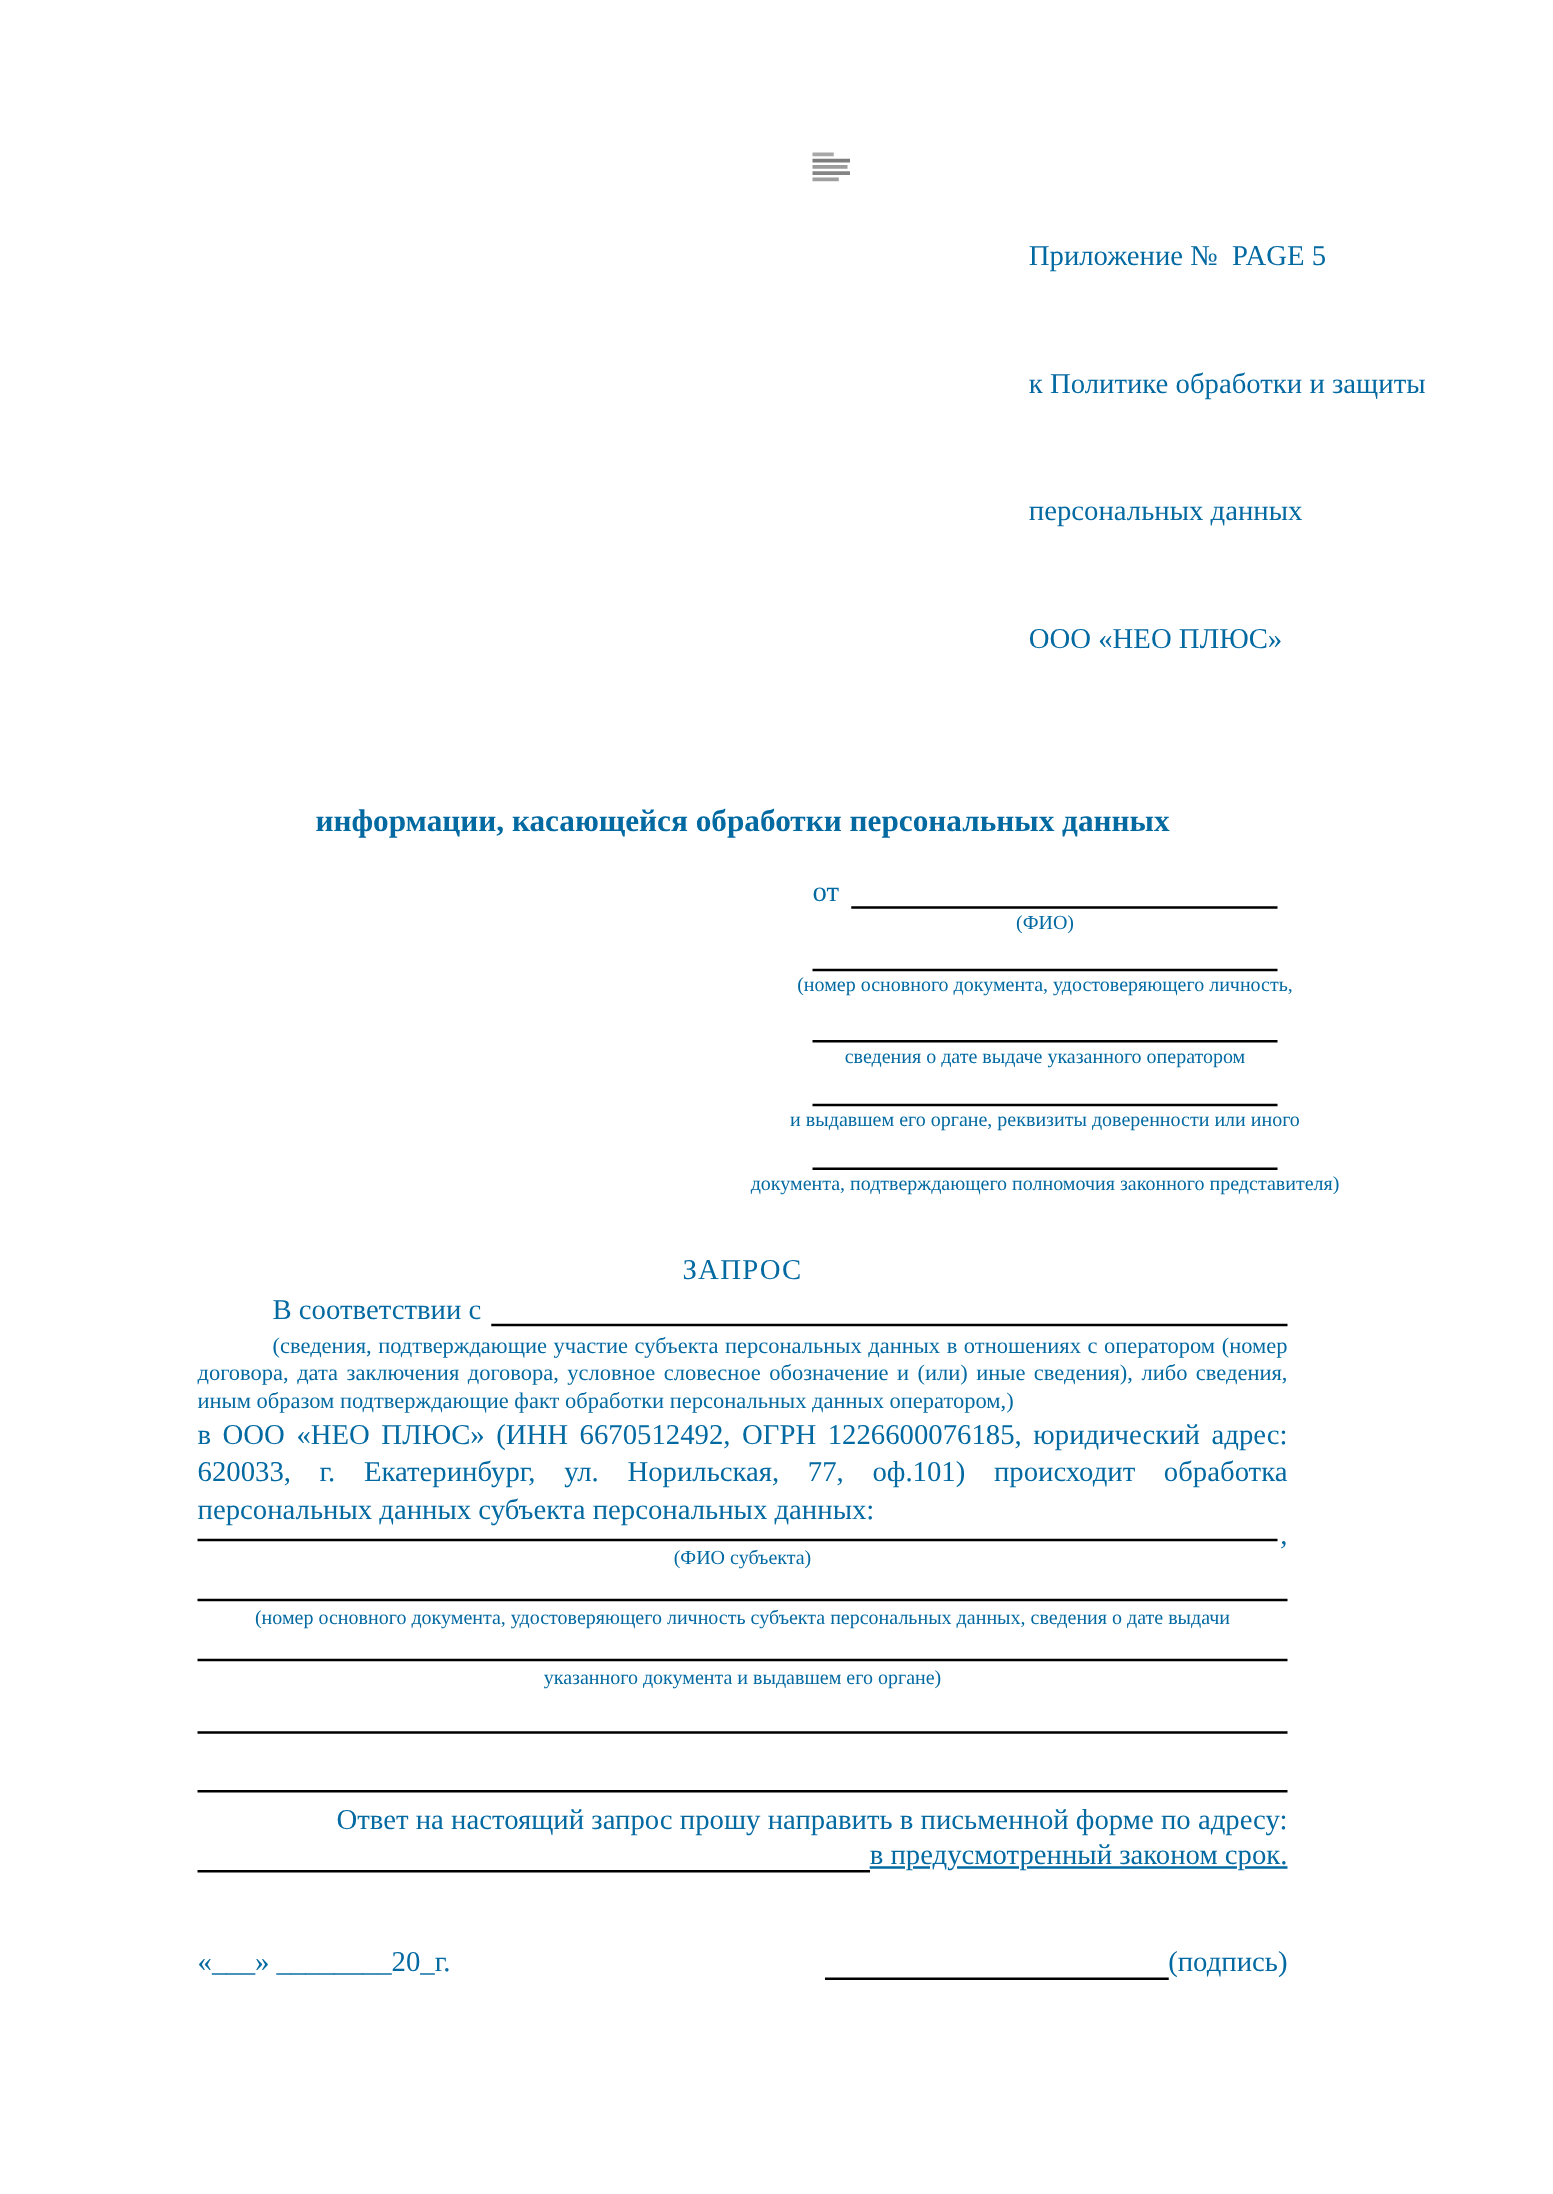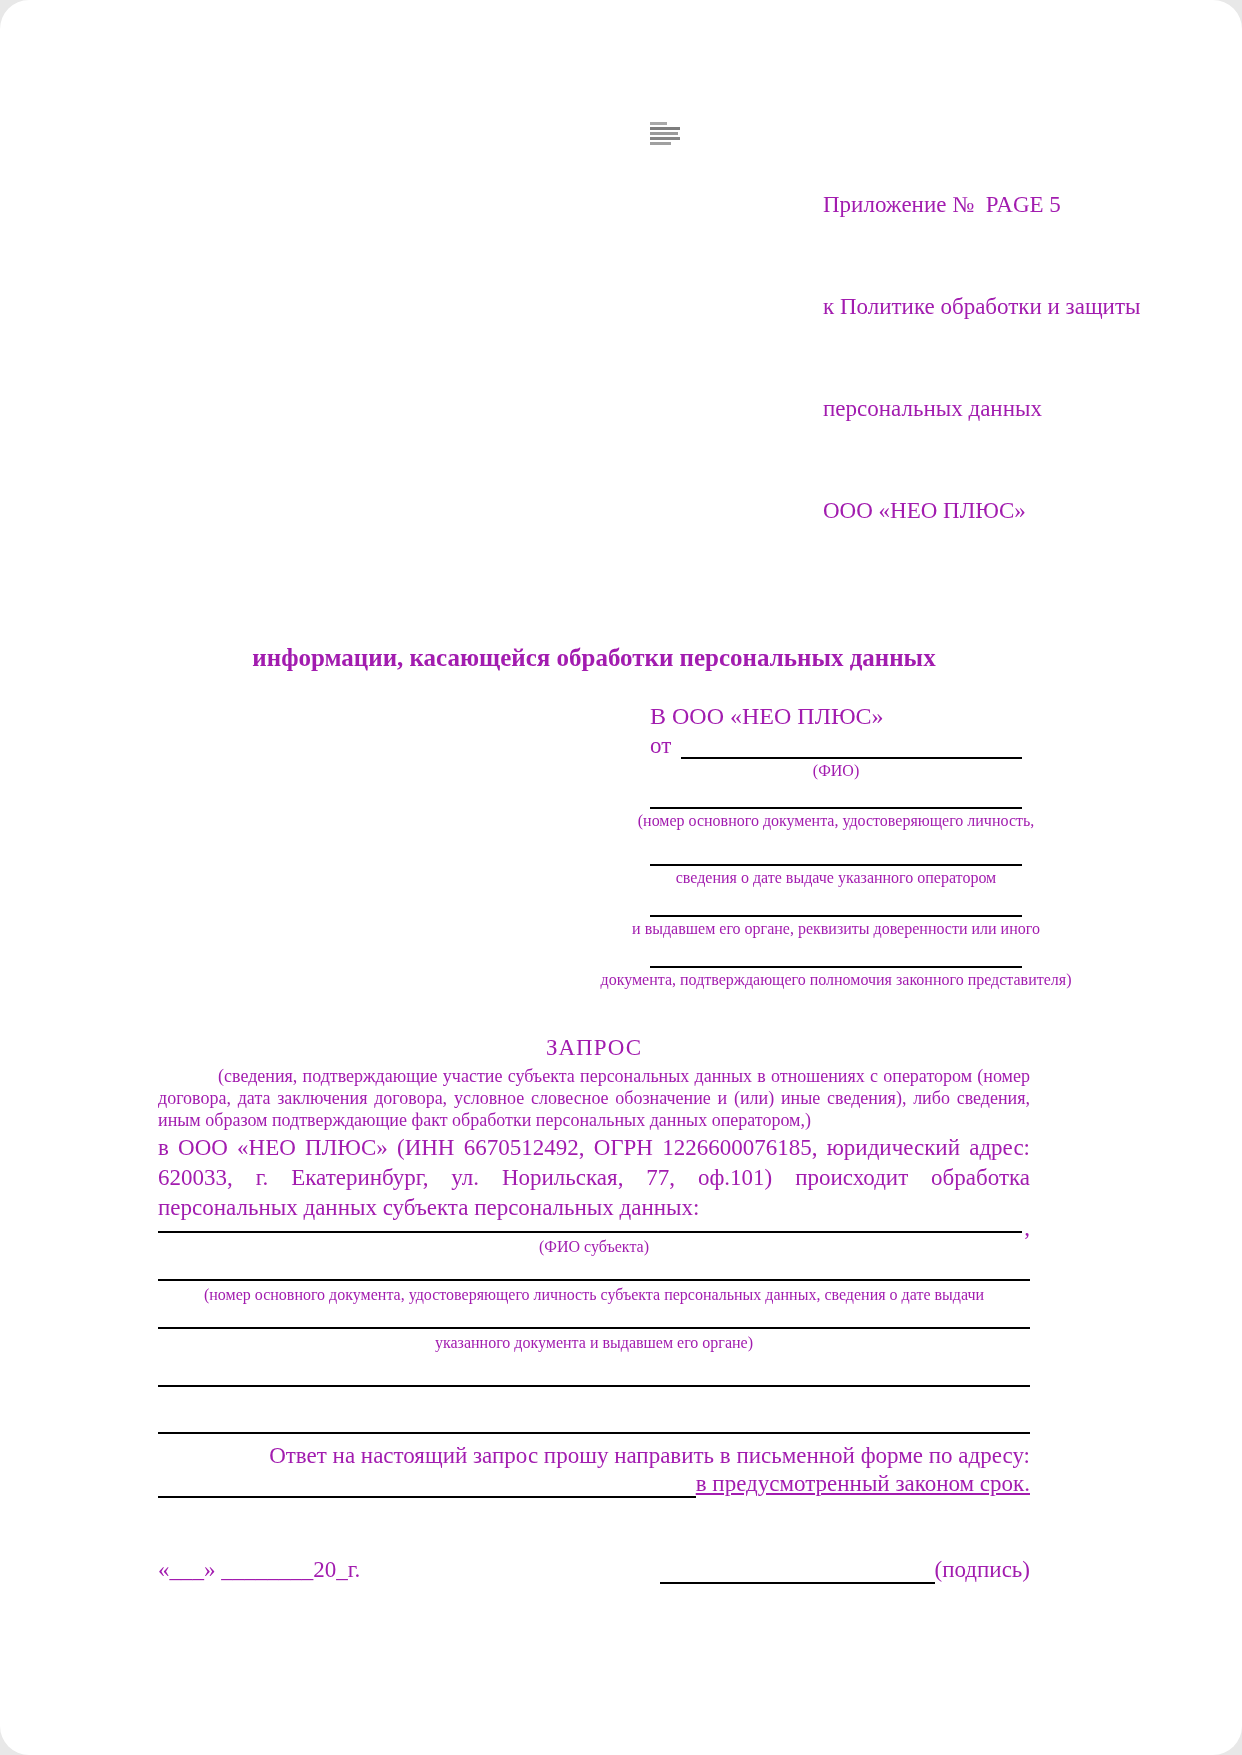--- a/index.html
+++ b/index.html
@@ -2,23 +2,22 @@
 <html><head>
 <meta charset="utf-8">
 <style>
   html,body { margin:0; padding:0; background:#e8e8e8; }
   .page {
     position:relative;
     width:1242px; height:1755px;
     margin:0 auto;
     background:#ffffff;
     font-family:"Liberation Serif","DejaVu Serif",serif;
-    color:#a21caf;
+    color:#0369a1;
     overflow:hidden;
-    border-radius:29px;
   }
   .content {
     position:absolute; left:158px; top:0; width:872px;
   }
 
   
   .doc-icon { position:absolute; left:492px; top:122px; width:30px; height:26px; }
   .doc-icon i { display:block; height:3px; margin-bottom:2px; background:#8f8f8f; }
   .doc-icon i:nth-child(1){ width:55%; background:#a8a8a8; }
   .doc-icon i:nth-child(2){ width:100%; background:#7d7d7d; }
@@ -98,21 +97,20 @@
       <div>к Политике обработки и защиты</div>
       <div>персональных данных</div>
       <div>ООО «НЕО ПЛЮС»</div>
     </div>
 
     <div class="title">
       <div>информации, касающейся обработки персональных данных</div>
     </div>
 
     <div class="addr-block">
-      <div class="addr-to">В ООО «НЕО ПЛЮС»</div>
       <div class="from-line">
         <span class="lbl">от</span>
         <span class="uline"></span>
       </div>
       <div class="fcap">
         <span>(ФИО)</span>
       </div>
 
       <div class="fline g1"></div>
       <div class="fcap">
@@ -130,20 +128,25 @@
       </div>
 
       <div class="fline g4"></div>
       <div class="fcap">
         <span>документа, подтверждающего полномочия законного представителя)</span>
       </div>
     </div>
 
     <div class="zapros">ЗАПРОС</div>
 
+    <div class="intro-line">
+      <span class="ind"></span>
+      <span class="lbl">В соответствии с</span>
+      <span class="uline"></span>
+    </div>
 
     <div class="fineprint">(сведения, подтверждающие участие субъекта персональных данных в отношениях с оператором (номер договора, дата заключения договора, условное словесное обозначение и (или) иные сведения), либо сведения, иным образом подтверждающие факт обработки персональных данных оператором,)</div>
 
     <div class="para op-para">в ООО «НЕО ПЛЮС» (ИНН 6670512492, ОГРН 1226600076185, юридический адрес: 620033, г. Екатеринбург, ул. Норильская, 77, оф.101)  происходит обработка персональных данных субъекта персональных данных:</div>
 
     <div class="subj-line1">
       <span class="uline"></span>
       <span class="comma">,</span>
     </div>
     <div class="subcap">

